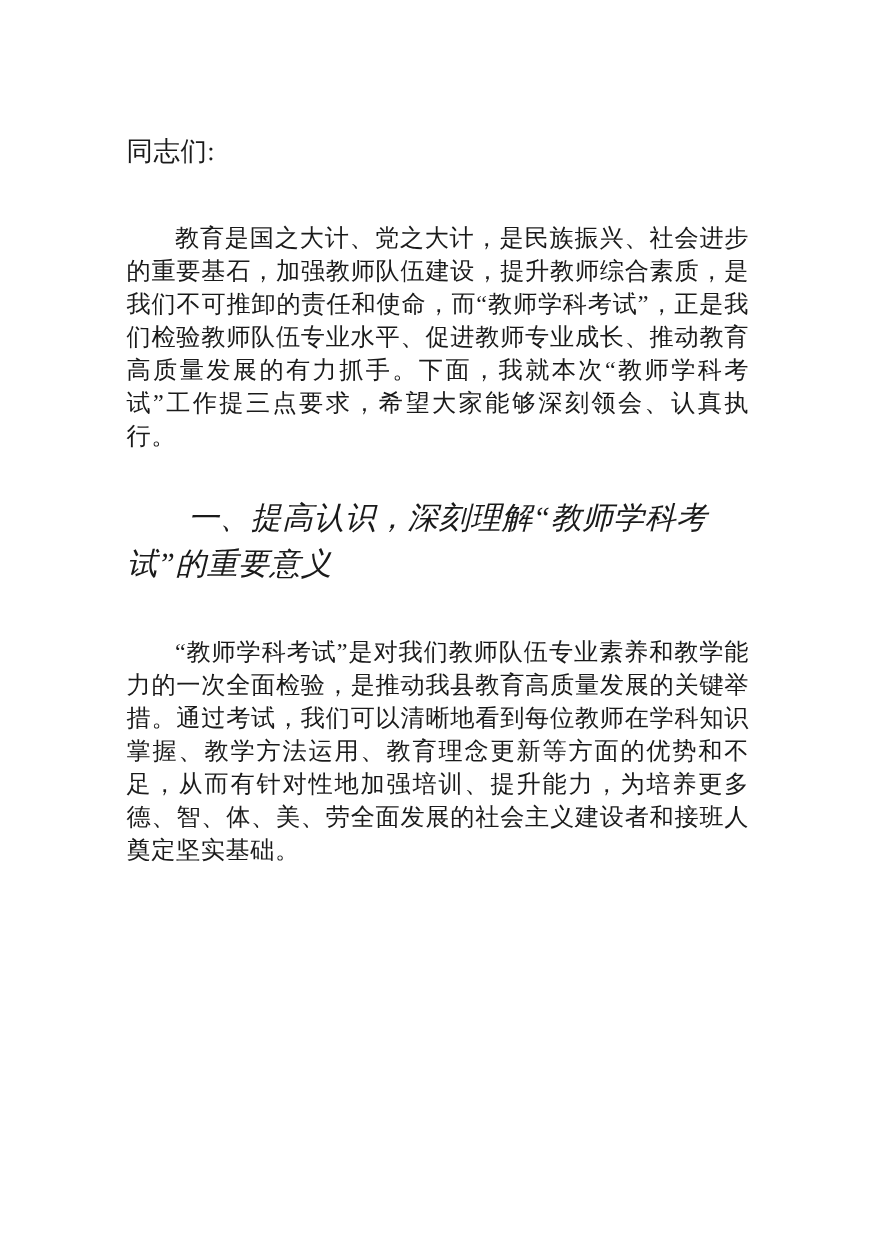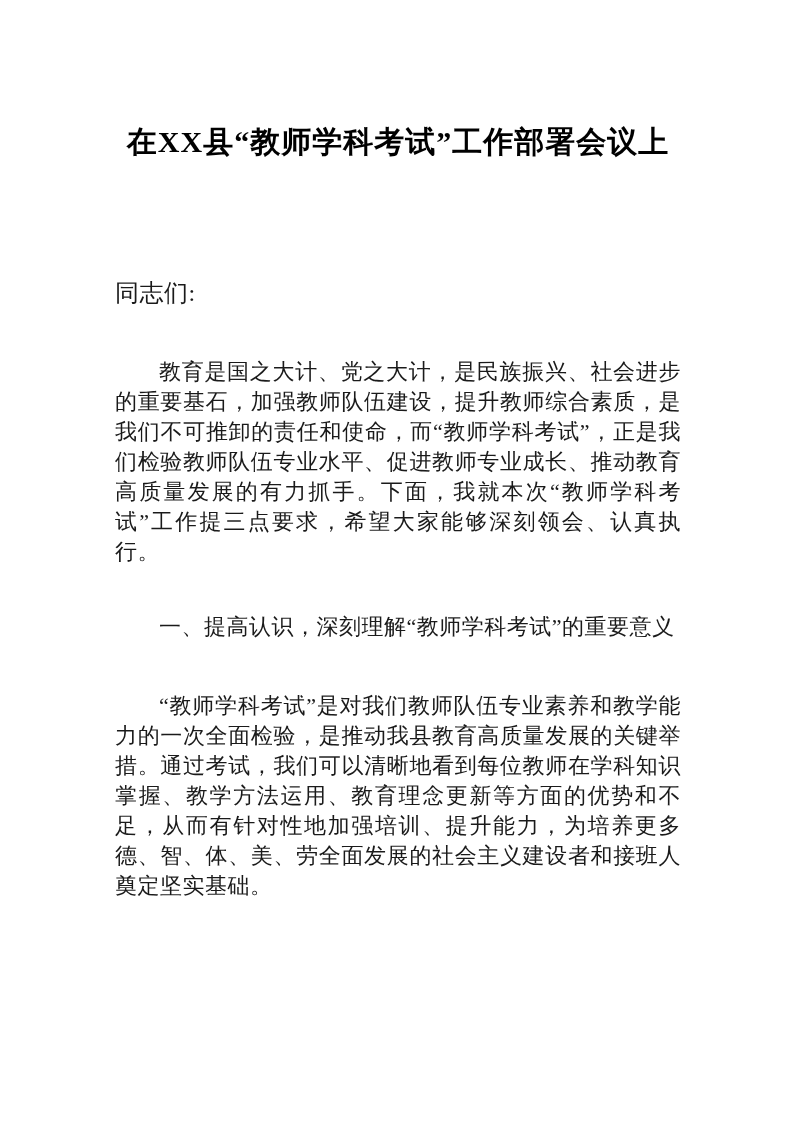--- a/index.html
+++ b/index.html
@@ -42,35 +42,35 @@
     margin: 43px 0 0 0;
     font-size: 22px;
     line-height: 30px;
     text-align: justify;
     text-indent: 2em;
     letter-spacing: 0.5px;
   }
   .para.second { }
   .heading {
     margin: 39px 0 0 0;
-    font-size: 22px;
+    font-size: 28px;
     line-height: 42px;
     font-weight: normal;
     text-indent: 2em;
     letter-spacing: 0.5px;
+    font-style: italic;
   }
 </style>
 </head>
 <body>
 
 <div class="page">
   <div class="doc">
 
     <h1 class="title">
-      <span class="title-line">在XX县“教师学科考试”工作部署会议上</span>
     </h1>
 
     <p class="salutation">同志们:</p>
 
     <p class="para">教育是国之大计、党之大计，是民族振兴、社会进步的重要基石，加强教师队伍建设，提升教师综合素质，是我们不可推卸的责任和使命，而“教师学科考试”，正是我们检验教师队伍专业水平、促进教师专业成长、推动教育高质量发展的有力抓手。下面，我就本次“教师学科考试”工作提三点要求，希望大家能够深刻领会、认真执行。</p>
 
     <h2 class="heading">一、提高认识，深刻理解“教师学科考试”的重要意义</h2>
 
     <p class="para second">“教师学科考试”是对我们教师队伍专业素养和教学能力的一次全面检验，是推动我县教育高质量发展的关键举措。通过考试，我们可以清晰地看到每位教师在学科知识掌握、教学方法运用、教育理念更新等方面的优势和不足，从而有针对性地加强培训、提升能力，为培养更多德、智、体、美、劳全面发展的社会主义建设者和接班人奠定坚实基础。</p>
 

